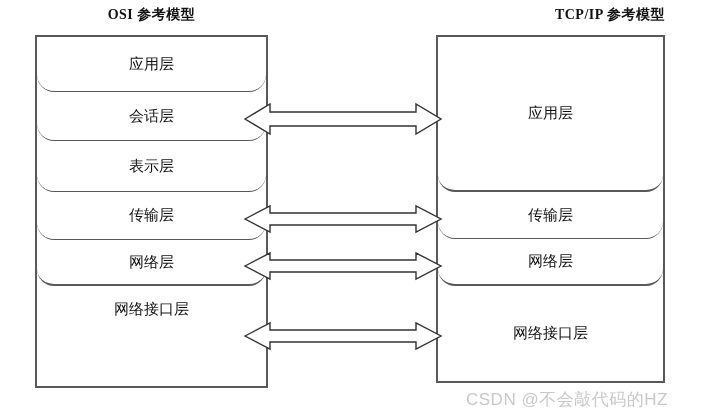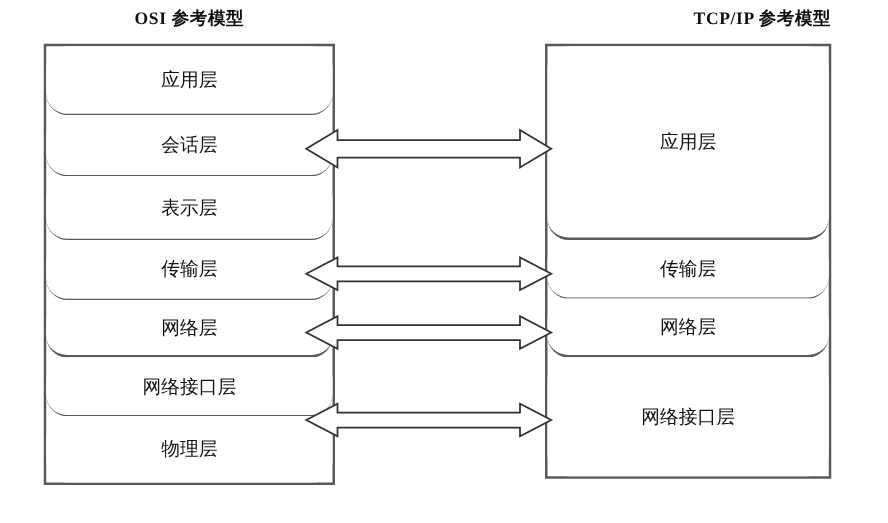--- a/index.html
+++ b/index.html
@@ -96,23 +96,20 @@
     </div>
     <div class="layer" style="height:48px">
       <span>传输层</span>
     </div>
     <div class="layer thick-sep" style="height:46px">
       <span>网络层</span>
     </div>
     <div class="layer" style="height:47px">
       <span>网络接口层</span>
     </div>
-    <div class="layer" style="flex:1">
-      <span>物理层</span>
-    </div>
   </div>
 
   <div class="stack" id="tcp-stack">
     <div class="layer thick-sep" style="height:155px">
       <span>应用层</span>
     </div>
     <div class="layer" style="height:47px">
       <span>传输层</span>
     </div>
     <div class="layer thick-sep" style="height:47px">
@@ -140,14 +137,15 @@
       <polygon points="2,16 27,3 27,10 173,10 173,3 198,16 173,29 173,22 27,22 27,29" fill="#ffffff" stroke="#333333" stroke-width="1.4" stroke-linejoin="miter"></polygon>
     </svg>
   </div>
 
   <div class="arrow" style="left:243px; top:320px;">
     <svg width="200" height="32" viewBox="0 0 200 32">
       <polygon points="2,16 27,3 27,10 173,10 173,3 198,16 173,29 173,22 27,22 27,29" fill="#ffffff" stroke="#333333" stroke-width="1.4" stroke-linejoin="miter"></polygon>
     </svg>
   </div>
 
+  <div id="watermark">CSDN @不会敲代码的HZ</div>
 
 </div>
 
 </body></html>

